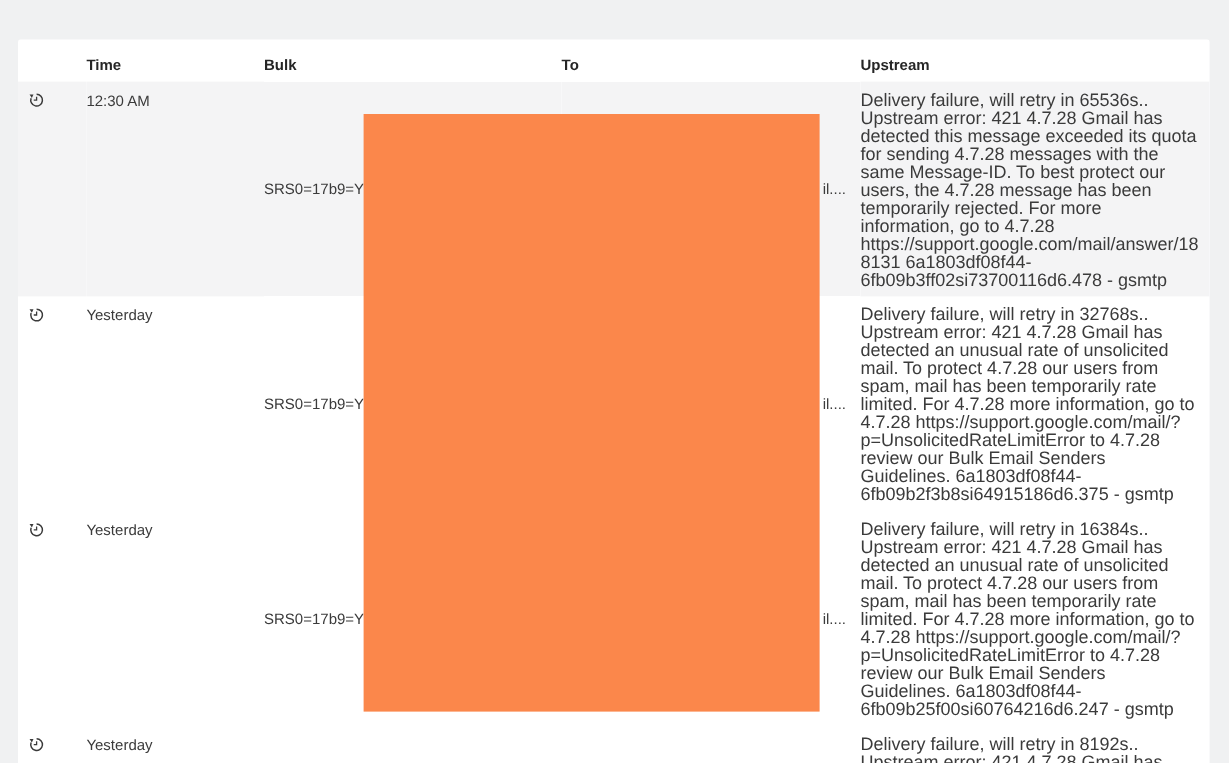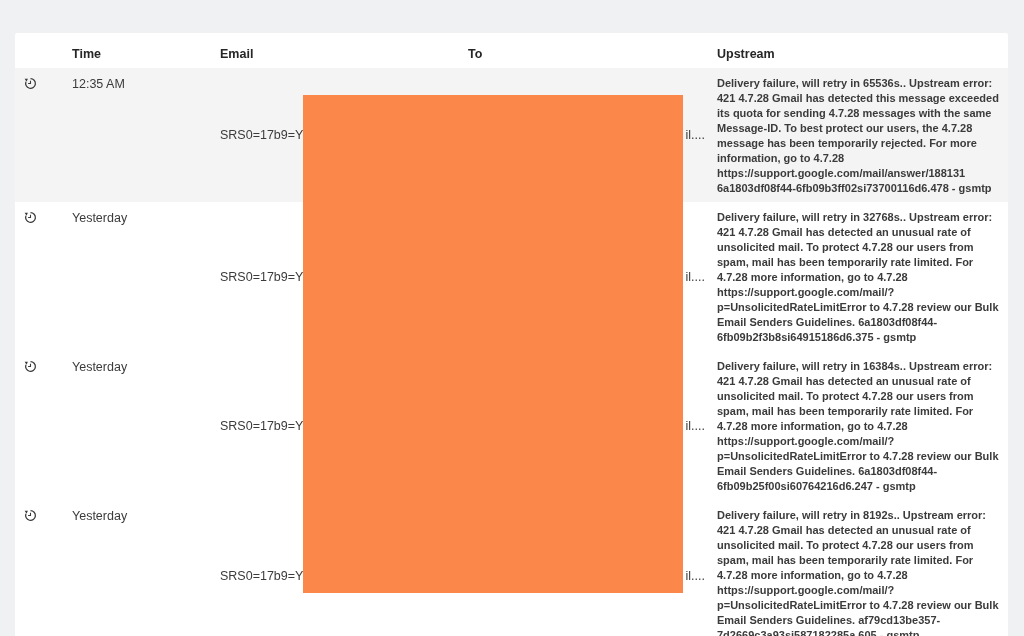--- a/index.html
+++ b/index.html
@@ -63,25 +63,24 @@
   td.to-cell {
     vertical-align: middle;
     text-align: right;
     padding-right: 12px;
     white-space: nowrap;
     overflow: hidden;
   }
   td.details-cell {
     vertical-align: top;
     padding: 8px 8px 6px 0;
-    font-size: 11px;
+    font-size: 15px;
     line-height: 15px;
     overflow-wrap: break-word;
     word-break: break-word;
-    font-weight: bold;
   }
   .history-icon svg { display: block; }
 
   .redaction-overlay {
     position: absolute;
     left: 303px; top: 95px;
     width: 380px; height: 498px;
     background: #fb874b;
     z-index: 10;
   }
@@ -95,38 +94,38 @@
       <col class="c-icon">
         <col class="c-time">
         <col class="c-from">
         <col class="c-to">
         <col class="c-detail">
     </colgroup>
     <thead>
       <tr>
         <th></th>
         <th>Time</th>
-        <th>Email</th>
+        <th>Bulk</th>
         <th>To</th>
         <th>Upstream</th>
       </tr>
     </thead>
     <tbody id="rows-tbody">
 
     <tr class="" style="background: rgb(244, 244, 245);">
         <td class="icon-cell">
           <span class="history-icon">
             <svg width="13" height="13" viewBox="0 0 24 24">
               <path d="M12 3 A9 9 0 1 1 3.54 8.92" fill="none" stroke="currentColor" stroke-width="2.3"></path>
               <polygon points="1.2,3.2 7.2,3.2 4.7,8.6" fill="currentColor"></polygon>
               <path d="M12 6.8 L12 12 L7.6 12" fill="none" stroke="currentColor" stroke-width="2"></path>
             </svg>
           </span>
         </td>
-        <td class="time-cell">12:35 AM</td>
+        <td class="time-cell">12:30 AM</td>
         <td class="from-cell">SRS0=17b9=YY=h</td>
         <td class="to-cell">il....</td>
         <td class="details-cell">Delivery failure, will retry in 65536s.. Upstream error: 421 4.7.28 Gmail has detected this message exceeded its quota for sending 4.7.28 messages with the same Message-ID. To best protect our users, the 4.7.28 message has been temporarily rejected. For more information, go to 4.7.28 https://support.google.com/mail/answer/188131 6a1803df08f44-6fb09b3ff02si73700116d6.478 - gsmtp</td>
       </tr>
         <tr class="">
         <td class="icon-cell">
           <span class="history-icon">
             <svg width="13" height="13" viewBox="0 0 24 24">
               <path d="M12 3 A9 9 0 1 1 3.54 8.92" fill="none" stroke="currentColor" stroke-width="2.3"></path>
               <polygon points="1.2,3.2 7.2,3.2 4.7,8.6" fill="currentColor"></polygon>

